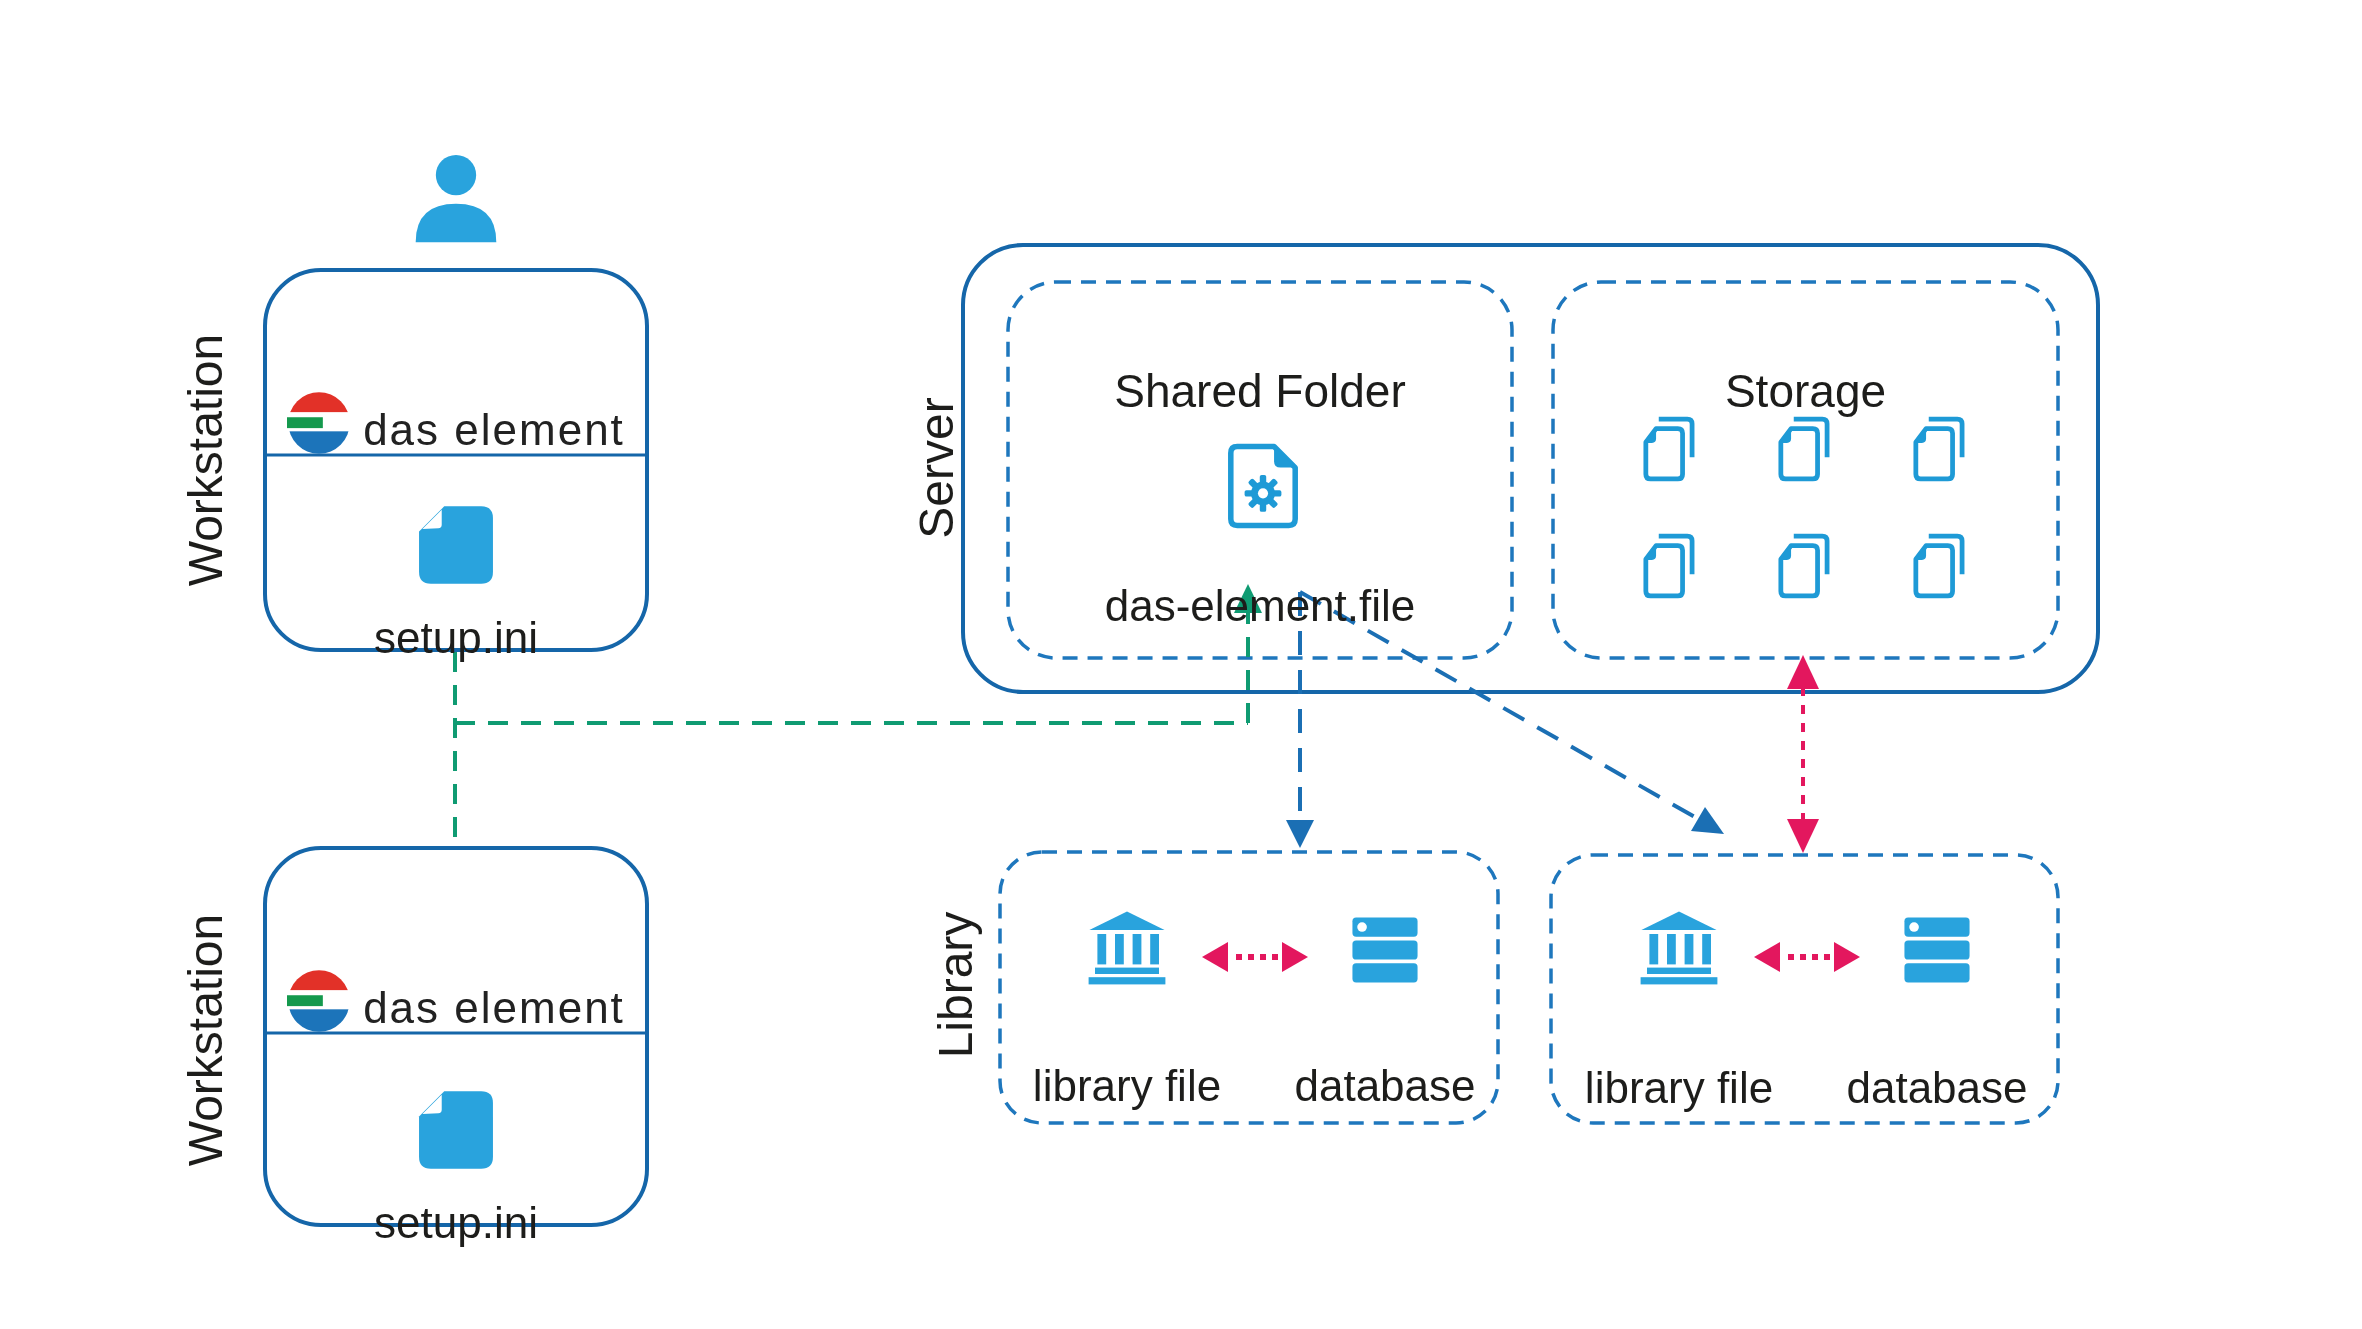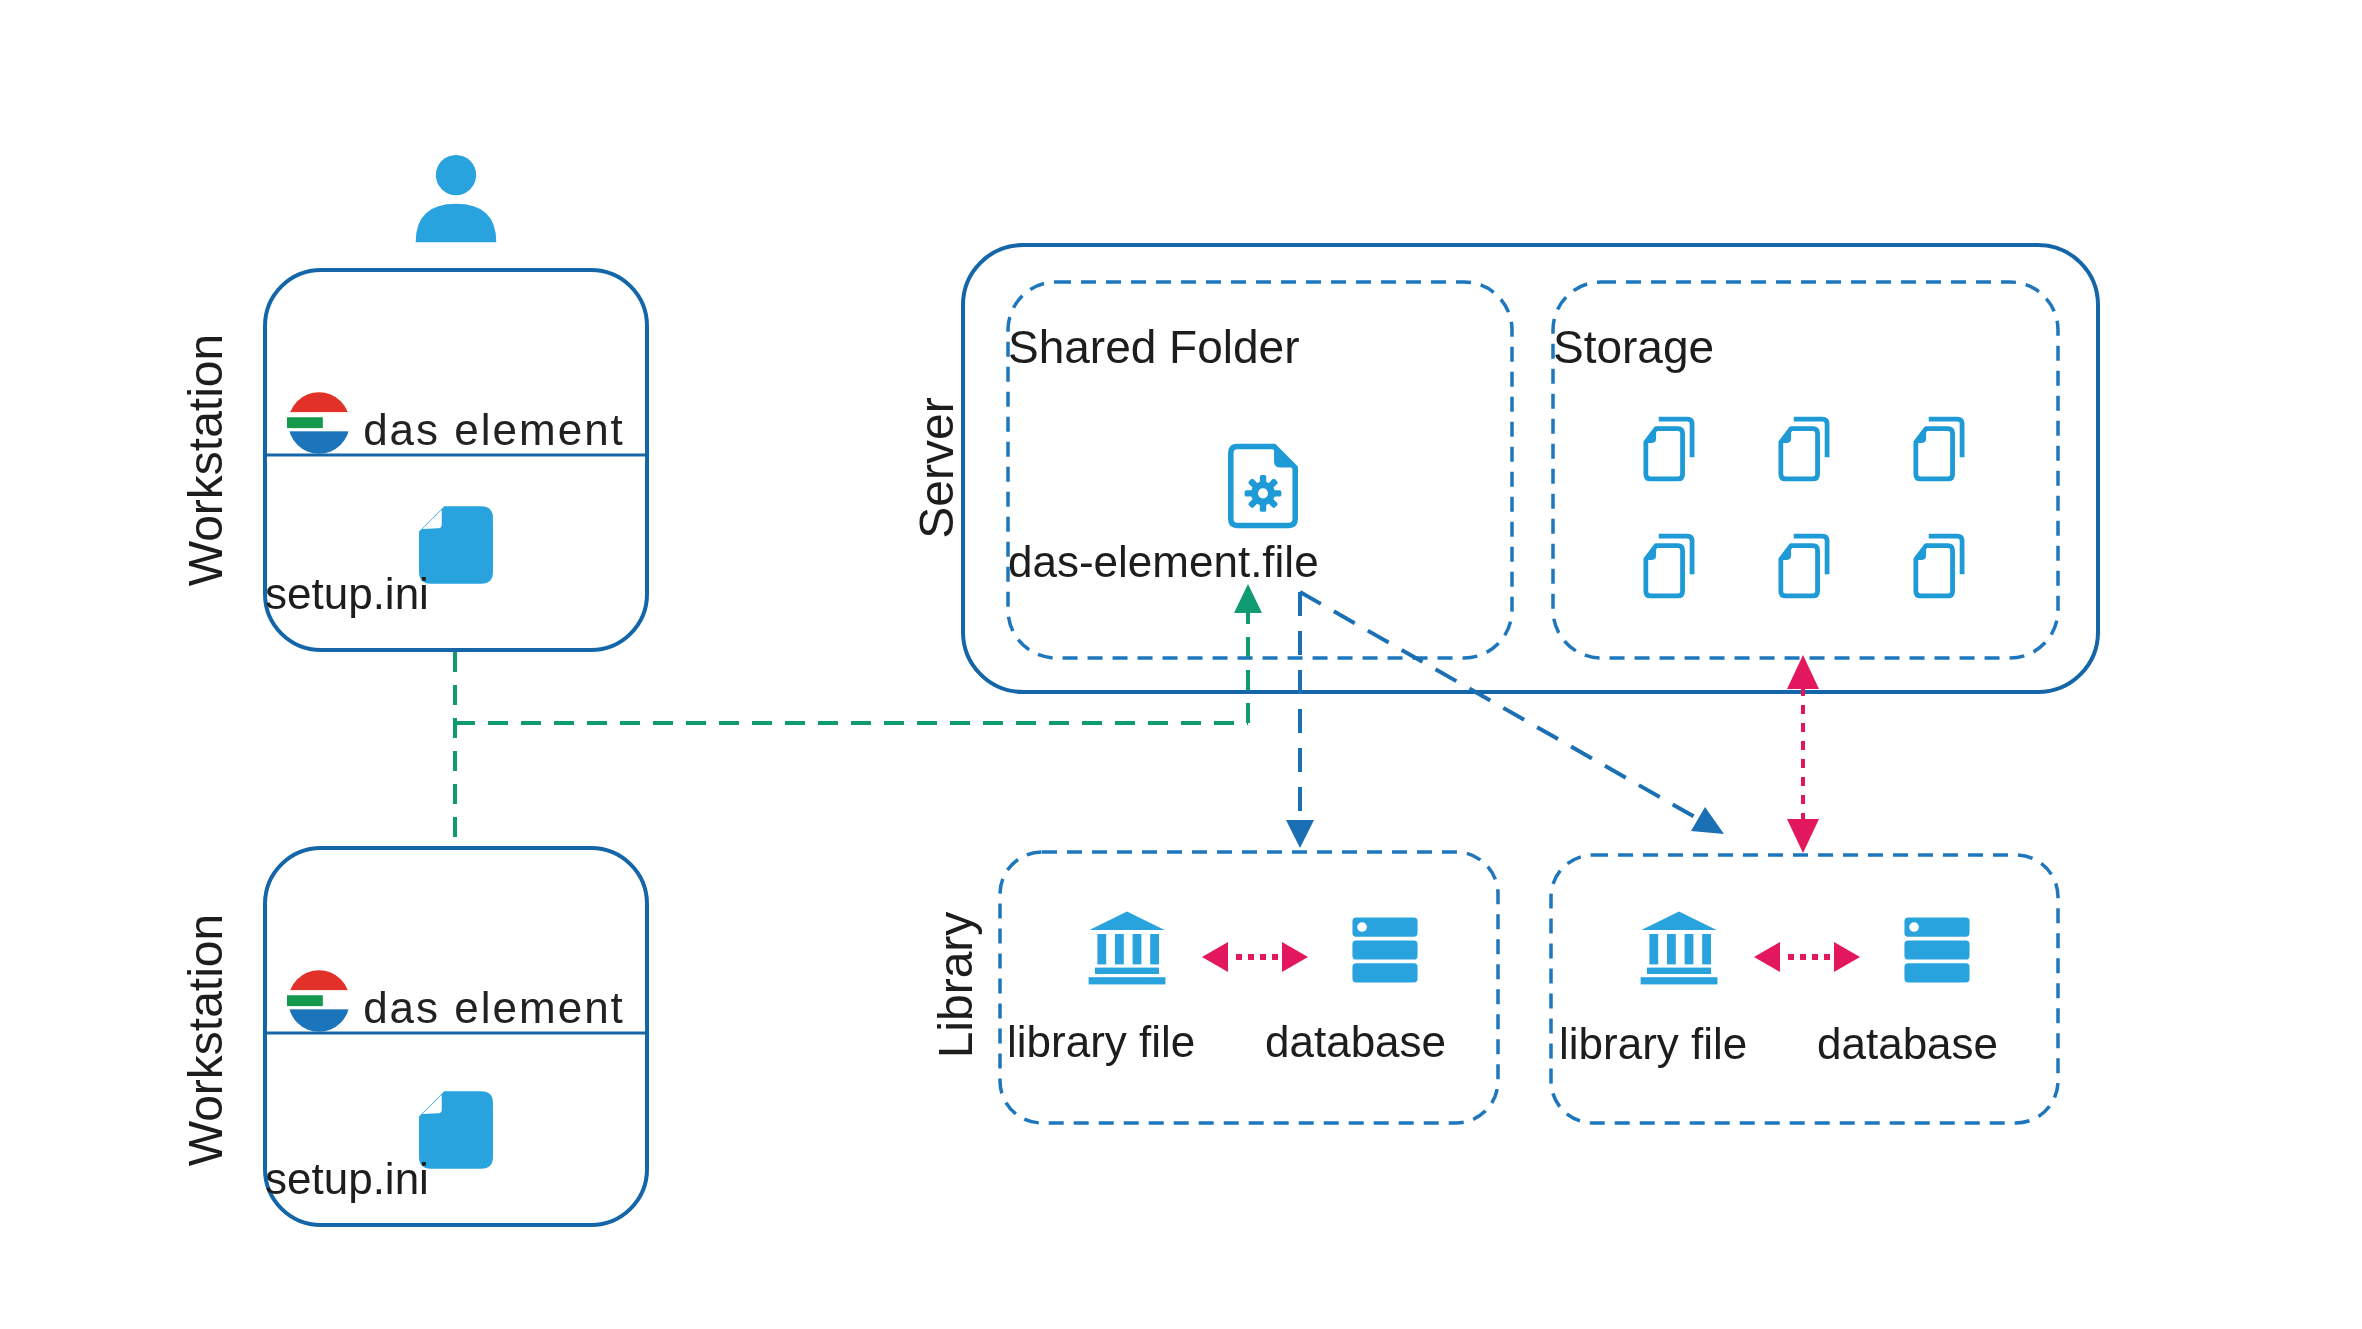--- a/index.html
+++ b/index.html
@@ -1,20 +1,20 @@
 <!DOCTYPE html>
 <html><head>
 <meta charset="utf-8">
 <style>
   html,body{margin:0;padding:0;background:#ffffff;}
   #canvas{position:relative;width:2362px;height:1329px;background:#ffffff;overflow:hidden;
           font-family:"Liberation Sans",sans-serif;color:#1d1d1b;}
   #scene{position:absolute;left:0;top:0;}
   .icon{position:absolute;display:block;}
-  .lbl{position:absolute;font-size:44px;color:#1d1d1b;line-height:1.1;}
+  .lbl{position:absolute;text-align:center;font-size:44px;color:#1d1d1b;line-height:1.1;margin-top:44px;}
   .box-title{font-size:46px;}
   .rot-lbl{position:absolute;font-size:48px;color:#1d1d1b;white-space:nowrap;
            transform:translate(-50%,-50%) rotate(-90deg);}
   .logo-row{position:absolute;display:flex;align-items:flex-end;justify-content:center;gap:12px;}
   .logo-text{font-size:44px;letter-spacing:2px;color:#222222;}
   .hidden-defs{position:absolute;width:0;height:0;overflow:hidden;}
 </style>
 </head>
 <body>
 

